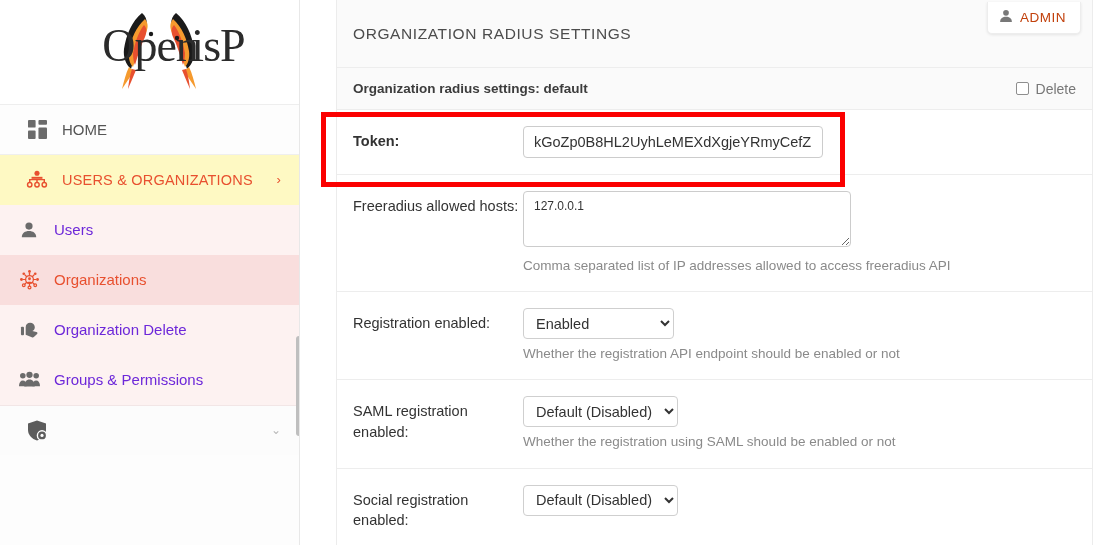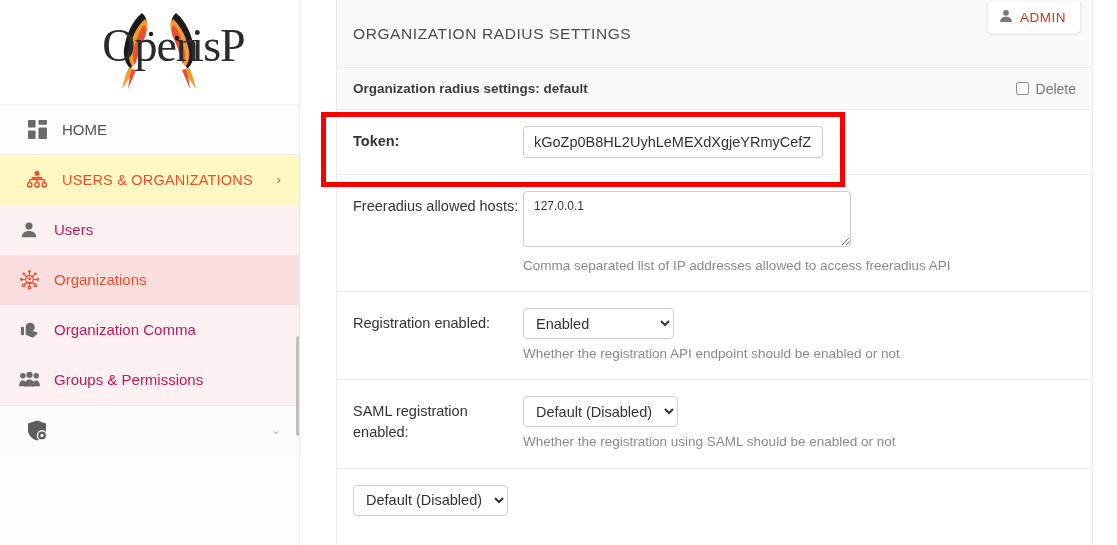--- a/index.html
+++ b/index.html
@@ -62,21 +62,21 @@
     height: 50px;
     background: #fef9c3;
     color: #e8502f;
     font-size: 14.5px;
     letter-spacing: .2px;
   }
   .nav-group-head .nav-label { font-weight: 400; }
   .nav-sub {
     background: #fdf2f1;
     height: 50px;
-    color: #be185d;
+    color: #6d28d9;
     padding-left: 16px;
   }
   .nav-sub.active {
     background: #f9dedd;
     color: #e8502f;
   }
   .nav-home { background: #fdfdfd; border-bottom: 1px solid #efefef; }
   .nav-radius { background: #fcfcfc; border-top: 1px solid #f2e6e6; }
   .chev {
     font-size: 13px;
@@ -356,21 +356,21 @@
       <span class="nav-label">Organizations</span>
     </div>
 
     <div class="nav-item nav-sub">
       <span class="nav-icon">
         <svg width="19" height="19" viewBox="0 0 20 20" fill="#6b6b6b">
           <rect x="1" y="7" width="3.2" height="9" rx="1"></rect>
           <path d="M6 7.5 C6 5 8 3 10.6 3 C13.4 3 15.6 5 15.6 7.6 C15.6 9.6 14.4 11 13 11.7 L17.2 12.6 C18.4 12.9 18.7 14 18 14.8 L14.6 18 C14 18.6 13.2 18.6 12.4 18.2 L6 15.6 Z"></path>
         </svg>
       </span>
-      <span class="nav-label">Organization Comma</span>
+      <span class="nav-label">Organization Delete</span>
     </div>
 
     <div class="nav-item nav-sub">
       <span class="nav-icon">
         <svg width="21" height="17" viewBox="0 0 22 17" fill="#6b6b6b">
           <circle cx="4" cy="4.6" r="2.9"></circle>
           <circle cx="11" cy="3.6" r="3.3"></circle>
           <circle cx="18" cy="4.6" r="2.9"></circle>
           <path d="M0 15.5 C0 11.5 1.8 9.6 4 9.6 C6.2 9.6 8 11.5 8 15.5 Z"></path>
           <path d="M5.5 15.8 C5.5 11 7.8 8.6 11 8.6 C14.2 8.6 16.5 11 16.5 15.8 Z"></path>
@@ -435,20 +435,21 @@
 
       <div class="frow">
         <div class="flabel">SAML registration enabled:</div>
         <div class="fctrl">
           <select class="sel"><option value="Default (Disabled)">Default (Disabled)</option><option value="Enabled">Enabled</option><option value="Disabled">Disabled</option></select>
           <div class="help">Whether the registration using SAML should be enabled or not</div>
         </div>
       </div>
 
       <div class="frow noborder">
+        <div class="flabel">Social registration enabled:</div>
         <div class="fctrl">
           <select class="sel"><option value="Default (Disabled)">Default (Disabled)</option><option value="Enabled">Enabled</option><option value="Disabled">Disabled</option></select>
         </div>
       </div>
 
     </div>
 
     <div id="admin-btn">
       <span>
         <svg width="14" height="14" viewBox="0 0 20 20" fill="#787878">

